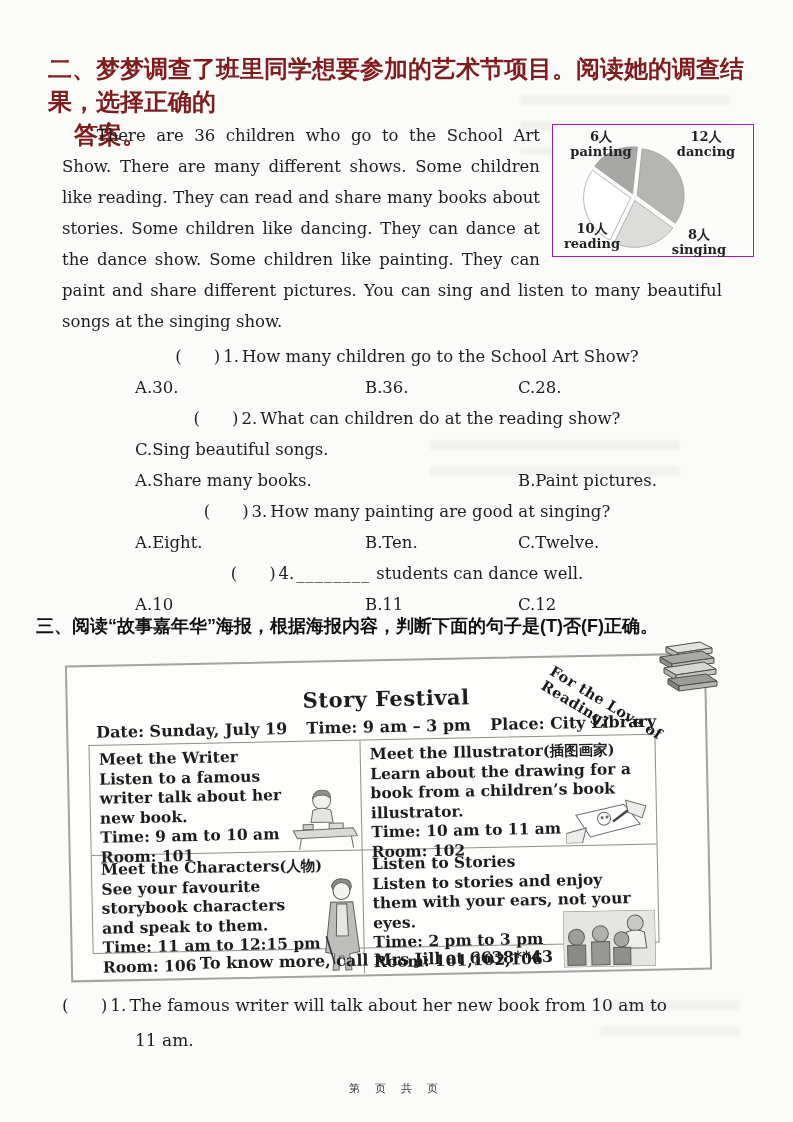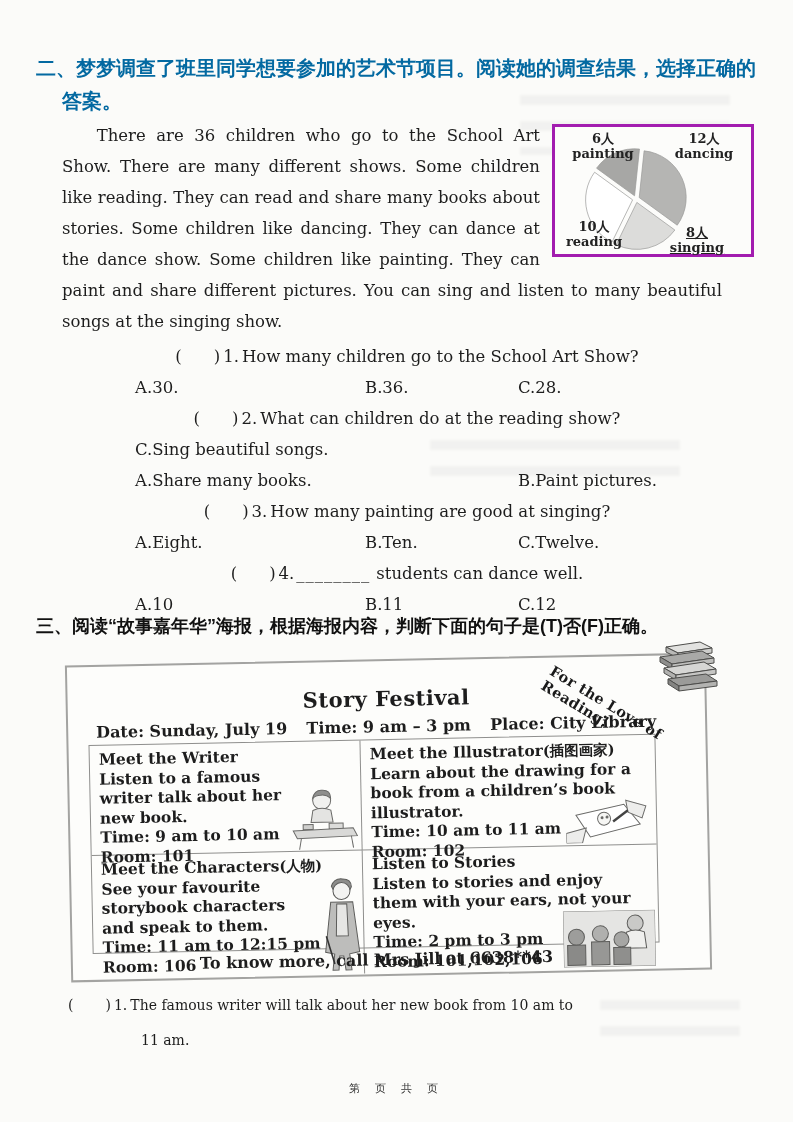--- a/index.html
+++ b/index.html
@@ -5,35 +5,35 @@
   * { box-sizing: border-box; }
   body { margin:0; background:#d8d6d2; }
   .page {
     position:relative; width:793px; height:1122px; margin:0 auto;
     background:#fbfbf9; overflow:hidden;
     font-family:"DejaVu Serif","Liberation Serif",serif; color:#1d1d1d;
   }
   .cn { font-family:"Liberation Sans","DejaVu Sans",sans-serif; font-weight:700; }
 
   
-  .s2head { position:absolute; left:36px; top:52px; width:730px; font-size:20px; line-height:33px; color:#0369a1; }
+  .s2head { position:absolute; left:48px; top:52px; width:730px; font-size:24px; line-height:33px; color:#7f1d1d; }
   .s2head .l2 { margin-left:26px; }
 
   
   .passage { position:absolute; left:62px; top:120px; width:660px; font-size:16.5px; line-height:31px; text-align:justify; }
   .passage p { margin:0; text-indent:2.1em; }
   .chartbox {
     float:right; width:202px; height:133px; margin:4px -32px 6px 12px;
-    border:3px solid #a21caf; background:#fcfcfa; position:relative;
+    border:1px solid #a21caf; background:#fcfcfa; position:relative;
   }
   .pielab { position:absolute; text-align:center; font-weight:700; font-size:13px; line-height:14.5px; color:#222; }
   .lab-painting { left:6px;  top:5px;  width:84px; }
   .lab-dancing  { right:2px; top:5px;  width:90px; }
   .lab-reading  { left:0px;  bottom:5px; width:78px; }
-  .lab-singing  { right:12px; bottom:-1px; width:84px;text-decoration:underline; }
+  .lab-singing  { right:12px; bottom:-1px; width:84px; }
 
   
   .qblock { position:absolute; left:62px; top:341px; width:690px; font-size:16.5px;text-align:center; }
   .qrow { position:relative; height:31px; line-height:31px; white-space:nowrap; }
   .pgap { display:inline-block; width:32px; }
   .qnum { margin-left:3px; }
   .qtext { margin-left:3px; }
   .opt { position:absolute; top:0; }
   .oA { left:73px; } .oB { left:303px; } .oC { left:456px; }
   .blank { letter-spacing:1px; margin:12px 6px 0 2px; }
@@ -64,21 +64,21 @@
   .pfoot { position:absolute; left:20px; width:567px; bottom:5px; text-align:center; font-weight:700; font-size:16px; }
 
   .ribbon {
     position:absolute; left:556px; top:662px; width:190px;
     transform:rotate(31deg); transform-origin:0 0;
     font-weight:700; font-size:14.5px; letter-spacing:.4px; color:#1a1a1a; z-index:5;
   }
   .books { position:absolute; left:640px; top:641px; z-index:6; }
 
   
-  .tfblock { position:absolute; left:62px; top:988px; width:690px; font-size:14px;margin-left:6px; }
+  .tfblock { position:absolute; left:62px; top:988px; width:690px; font-size:17px; }
   .tfrow { position:relative; line-height:35px; white-space:nowrap; }
   .tfl2 { margin-left:73px; }
 
   
   .pgfoot { position:absolute; left:0; width:100%; top:1081px; text-align:center;
             font-family:"Liberation Sans","DejaVu Sans",sans-serif; font-size:11px; letter-spacing:6px; color:#333; }
 
   
   .ghost { position:absolute; opacity:.05; filter:blur(1.2px);
            background:repeating-linear-gradient(180deg,#555 0 10px,transparent 10px 26px); }

